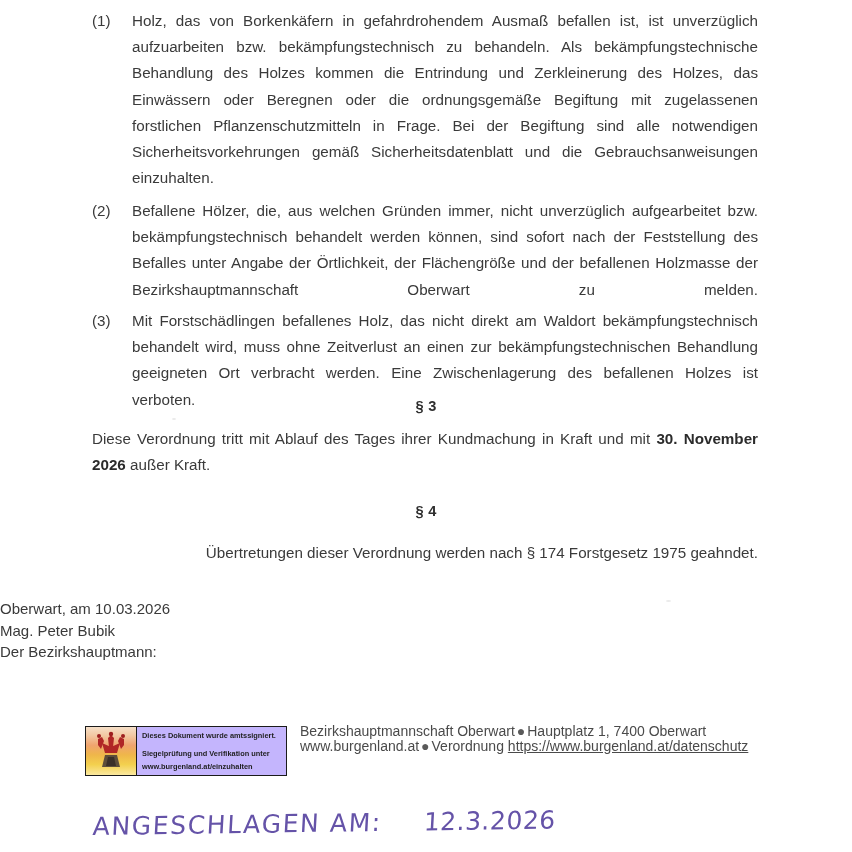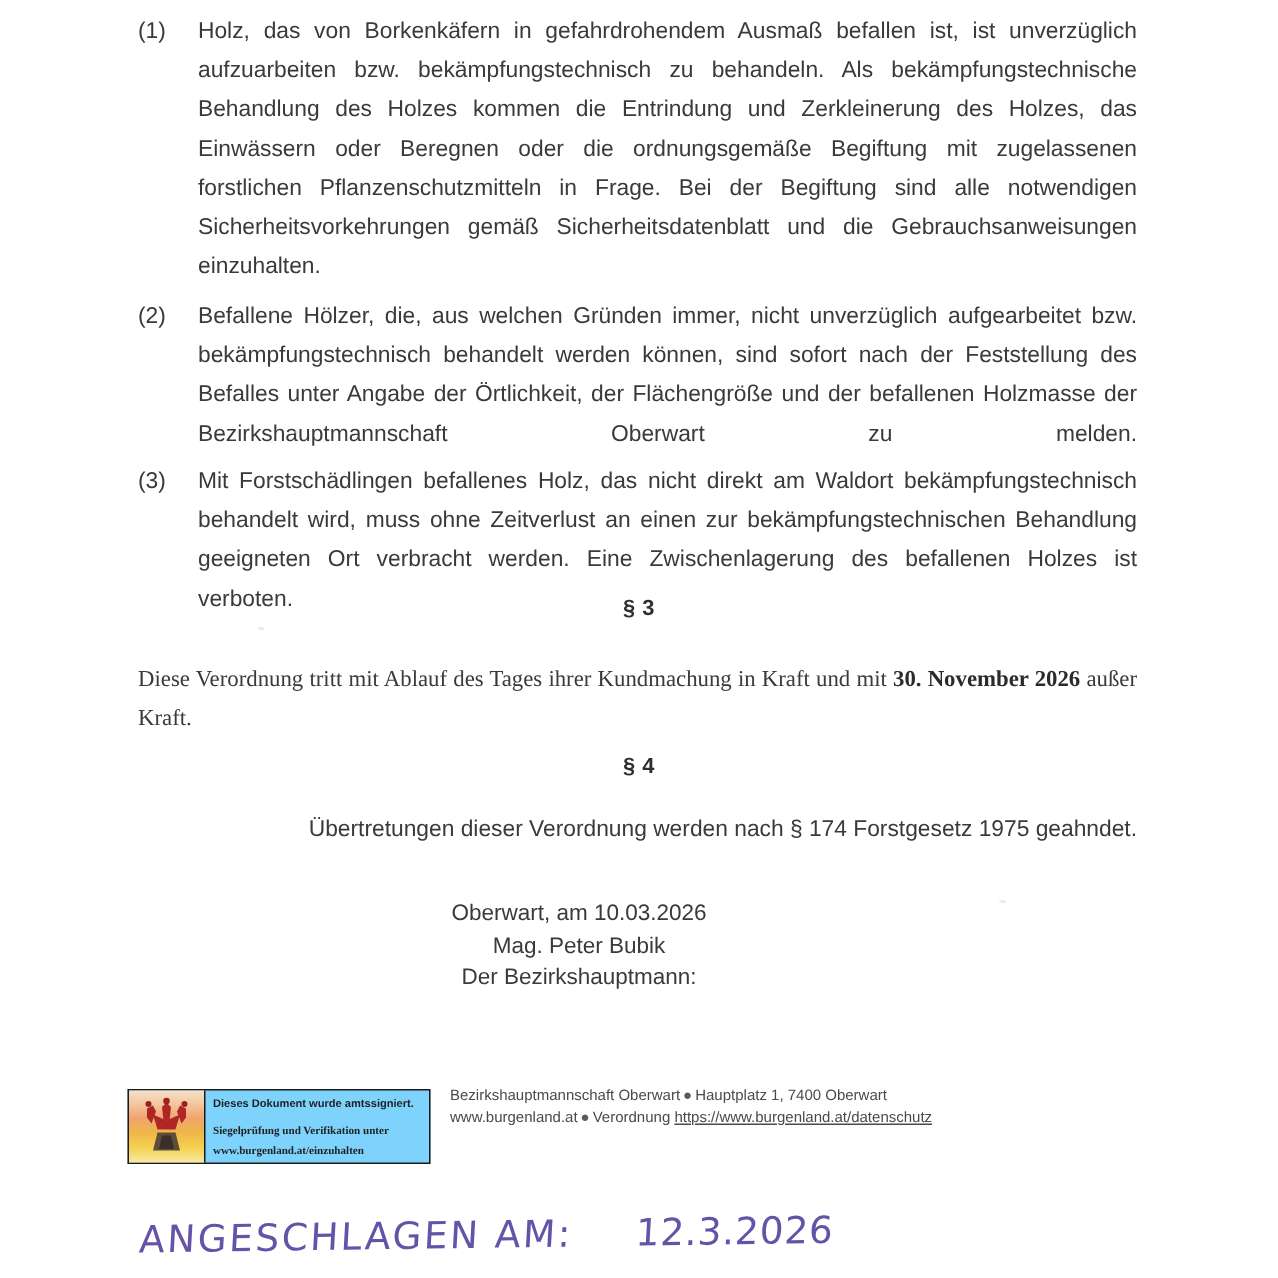--- a/index.html
+++ b/index.html
@@ -80,32 +80,32 @@
   
   .block {
     position: absolute;
     left: 92px;
     width: 666px;
     font-size: 15.2px;
     line-height: 26.2px;
     color: #3a3a3a;
     text-align: justify;
   }
-  #inkraft { top: 440px; font-family: Liberation Serif, serif; }
+  #inkraft { top: 426px; }
   #strafe  { top: 540px; text-align: right; }
 
   .b { font-weight: bold; color: #2b2b2b; }
 
   
   .signature {
     position: absolute;
     left: 0;
     width: 772px;
     top: 598px;
-    text-align: center;
+    text-align: left;
     font-size: 15px;
     line-height: 21.5px;
     color: #3a3a3a;
   }
 
   
   .footer {
     position: absolute;
     left: 0;
     top: 722px;
@@ -113,21 +113,21 @@
     height: 60px;
   }
 
   .stamp {
     position: absolute;
     left: 85px;
     top: 4px;
     width: 202px;
     height: 50px;
     border: 1.4px solid #1b1b1b;
-    background: #7dd3fc;
+    background: #c4b5fd;
     display: flex;
     align-items: stretch;
     box-sizing: border-box;
   }
   .stamp-emblem {
     width: 50px;
     flex: 0 0 50px;
     border-right: 1.4px solid #1b1b1b;
     position: relative;
     overflow: hidden;
@@ -147,27 +147,27 @@
     font-size: 7.4px;
     line-height: 10.2px;
     color: #1f1f1f;
     font-weight: bold;
     box-sizing: border-box;
     display: flex;
     flex-direction: column;
     justify-content: space-between;
   }
   .stamp-text .l1 { margin-bottom: 3px; }
-  .stamp-text .l2, .stamp-text .l3 { line-height: 9.6px; font-family: Liberation Serif, serif; }
+  .stamp-text .l2, .stamp-text .l3 { line-height: 9.6px; }
 
   .contact {
     position: absolute;
     left: 300px;
     top: 2px;
-    font-size: 10px;
+    font-size: 14px;
     line-height: 14.6px;
     color: #4a4a4a;
   }
   .contact .dot {
     display: inline-block;
     padding: 0 2px;
     color: #5a5a5a;
   }
   .contact a,
   .contact .link {

